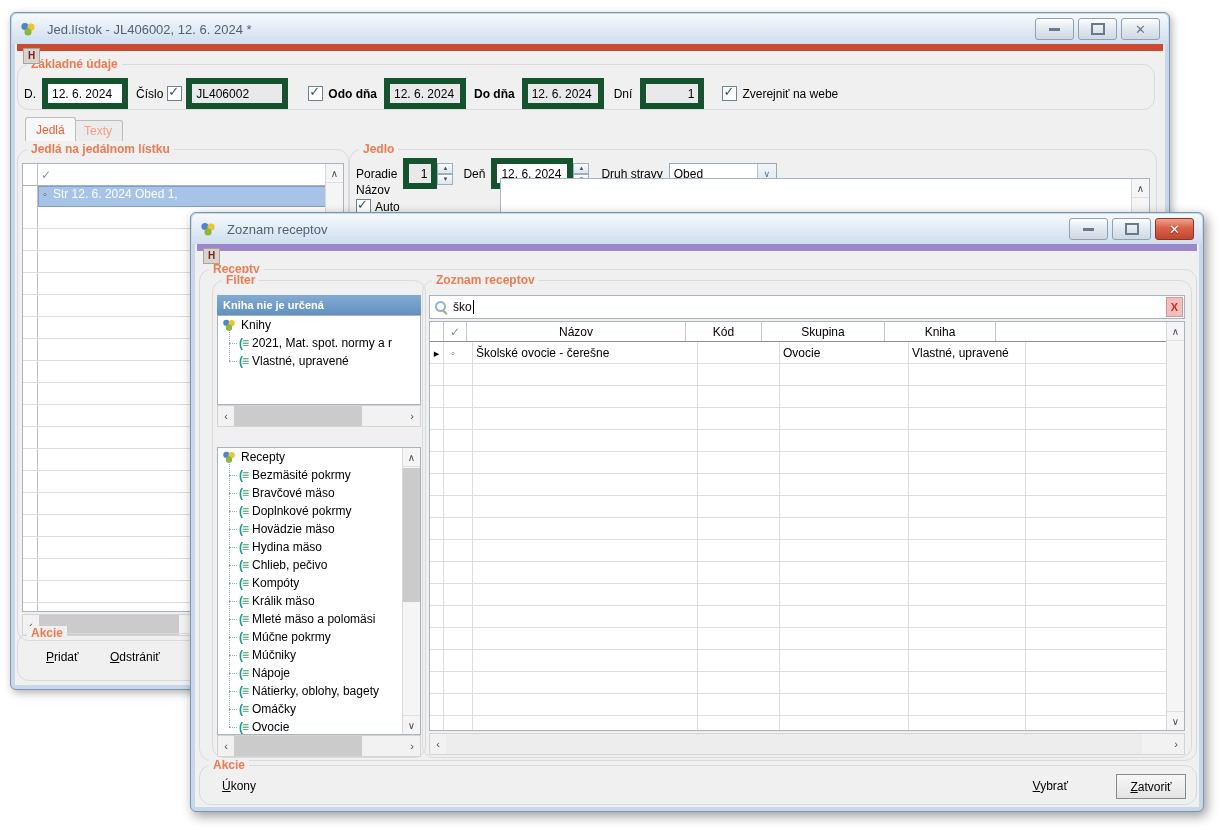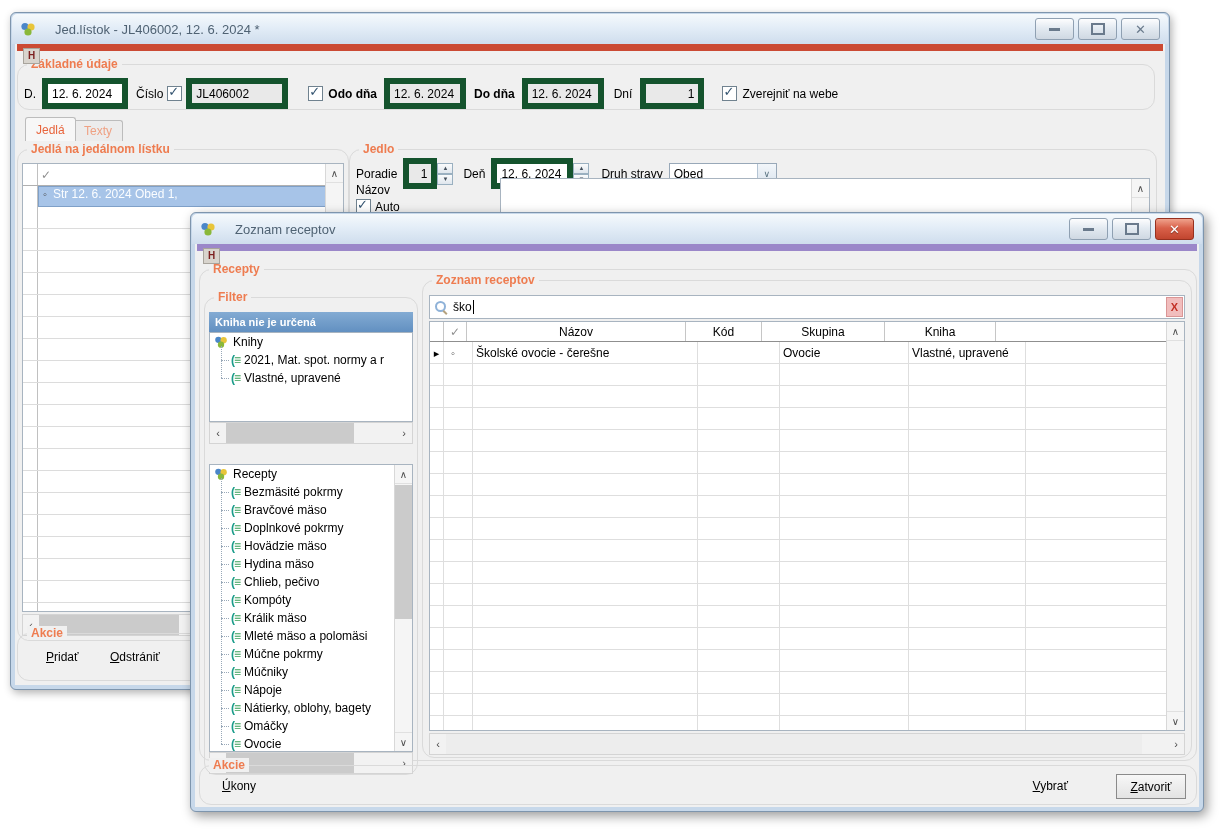--- a/index.html
+++ b/index.html
@@ -6,21 +6,21 @@
   body{width:1220px;height:830px;background:#fff;overflow:hidden;position:relative;
        font-family:"Liberation Sans","DejaVu Sans",sans-serif;font-size:12px;color:#000;}
   i{font-style:normal;}
   
   .window{position:absolute;background:#c7d8ea;border:1px solid #7e95ad;border-radius:6px;}
   .window.back{left:10px;top:12px;width:1158px;height:676px;z-index:1;box-shadow:2px 3px 9px rgba(0,0,0,.30);}
   .window.front{left:190px;top:212px;width:1012px;height:598px;z-index:2;box-shadow:3px 4px 12px rgba(0,0,0,.40);}
   .titlebar{position:absolute;top:1px;left:1px;right:1px;height:30px;display:flex;align-items:center;
             padding:0 8px;background:linear-gradient(#f5f9fc,#e3edf7 45%,#cfdded);border-radius:5px 5px 0 0;}
   .appicon{width:16px;height:16px;flex:none;}
-  .title{flex:1;font-size:13px;color:#4f6273;margin-left:19px;white-space:nowrap;overflow:hidden;}
+  .title{flex:1;font-size:13px;color:#4f6273;margin-left:11px;white-space:nowrap;overflow:hidden;}
   .winbtns{display:flex;gap:4px;}
   .winbtn{width:37px;height:20px;border:1px solid #8fa0b2;border-radius:3px;
           background:linear-gradient(#fdfdfe,#e3eaf1 45%,#cfd8e2);display:flex;align-items:center;justify-content:center;}
   .g-min{width:11px;height:3px;background:#6a7a8c;}
   .g-max{width:10px;height:8px;border:2px solid #6a7a8c;background:transparent;}
   .g-x{font-size:13px;font-weight:bold;color:#6a7a8c;line-height:1;}
   .winbtn.red{background:linear-gradient(#efa28c,#d9614a 45%,#c1452f);border-color:#96301f;}
   .winbtn.red .g-x{color:#fff;text-shadow:0 1px 1px rgba(0,0,0,.4);}
   .win-body{position:absolute;top:31px;left:4px;right:4px;bottom:4px;background:#f0f0f0;overflow:hidden;}
   .accent{position:absolute;left:2px;right:2px;top:0;height:7px;}
@@ -319,21 +319,21 @@
         </span>
     </span>
   </div>
   <div class="win-body">
     <div class="accent purple"></div>
     <div class="chip">H</div>
 
     <div class="grp" style="left:4px;top:25px;width:996px;height:490px;">
       <span class="glabel">Recepty</span>
 
-      <div class="grp" style="left:4px;top:10px;width:212px;height:476px;margin-top:17px;">
+      <div class="grp" style="left:12px;top:10px;width:212px;height:476px;">
         <span class="glabel">Filter</span>
 
         <div class="bluehdr" style="left:4px;right:4px;top:14px;">Kniha nie je určená</div>
         <div class="tree" style="left:4px;right:4px;top:34px;height:88px;">
           <div class="tree-root">
             <span class="appicon" style="width:14px;height:14px;">
               <svg width="14" height="14" viewBox="0 0 16 16">
                   <circle cx="5" cy="5.5" r="3.6" fill="#4a86c8"></circle>
                   <circle cx="11" cy="6" r="3.6" fill="#e8c53a"></circle>
                   <circle cx="8" cy="11" r="3.6" fill="#8ab83a"></circle>

